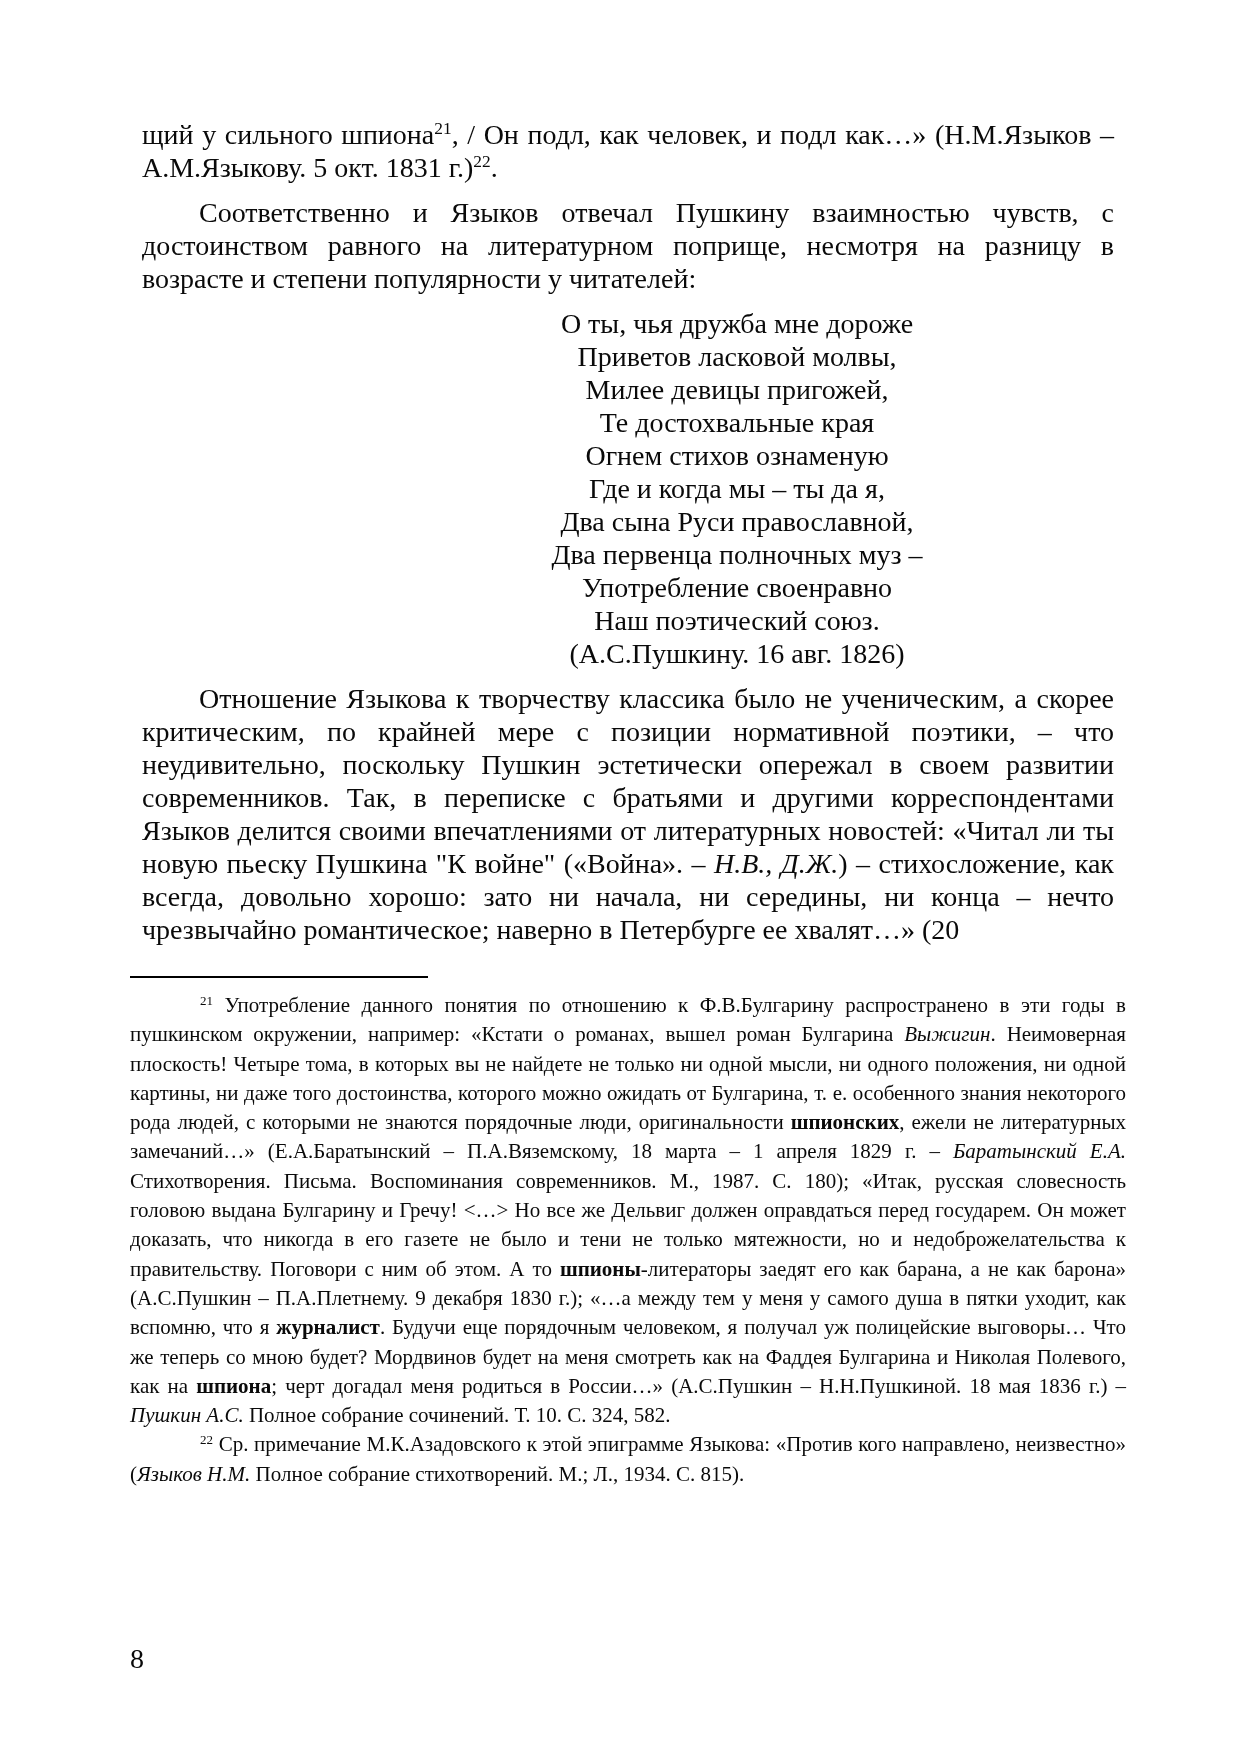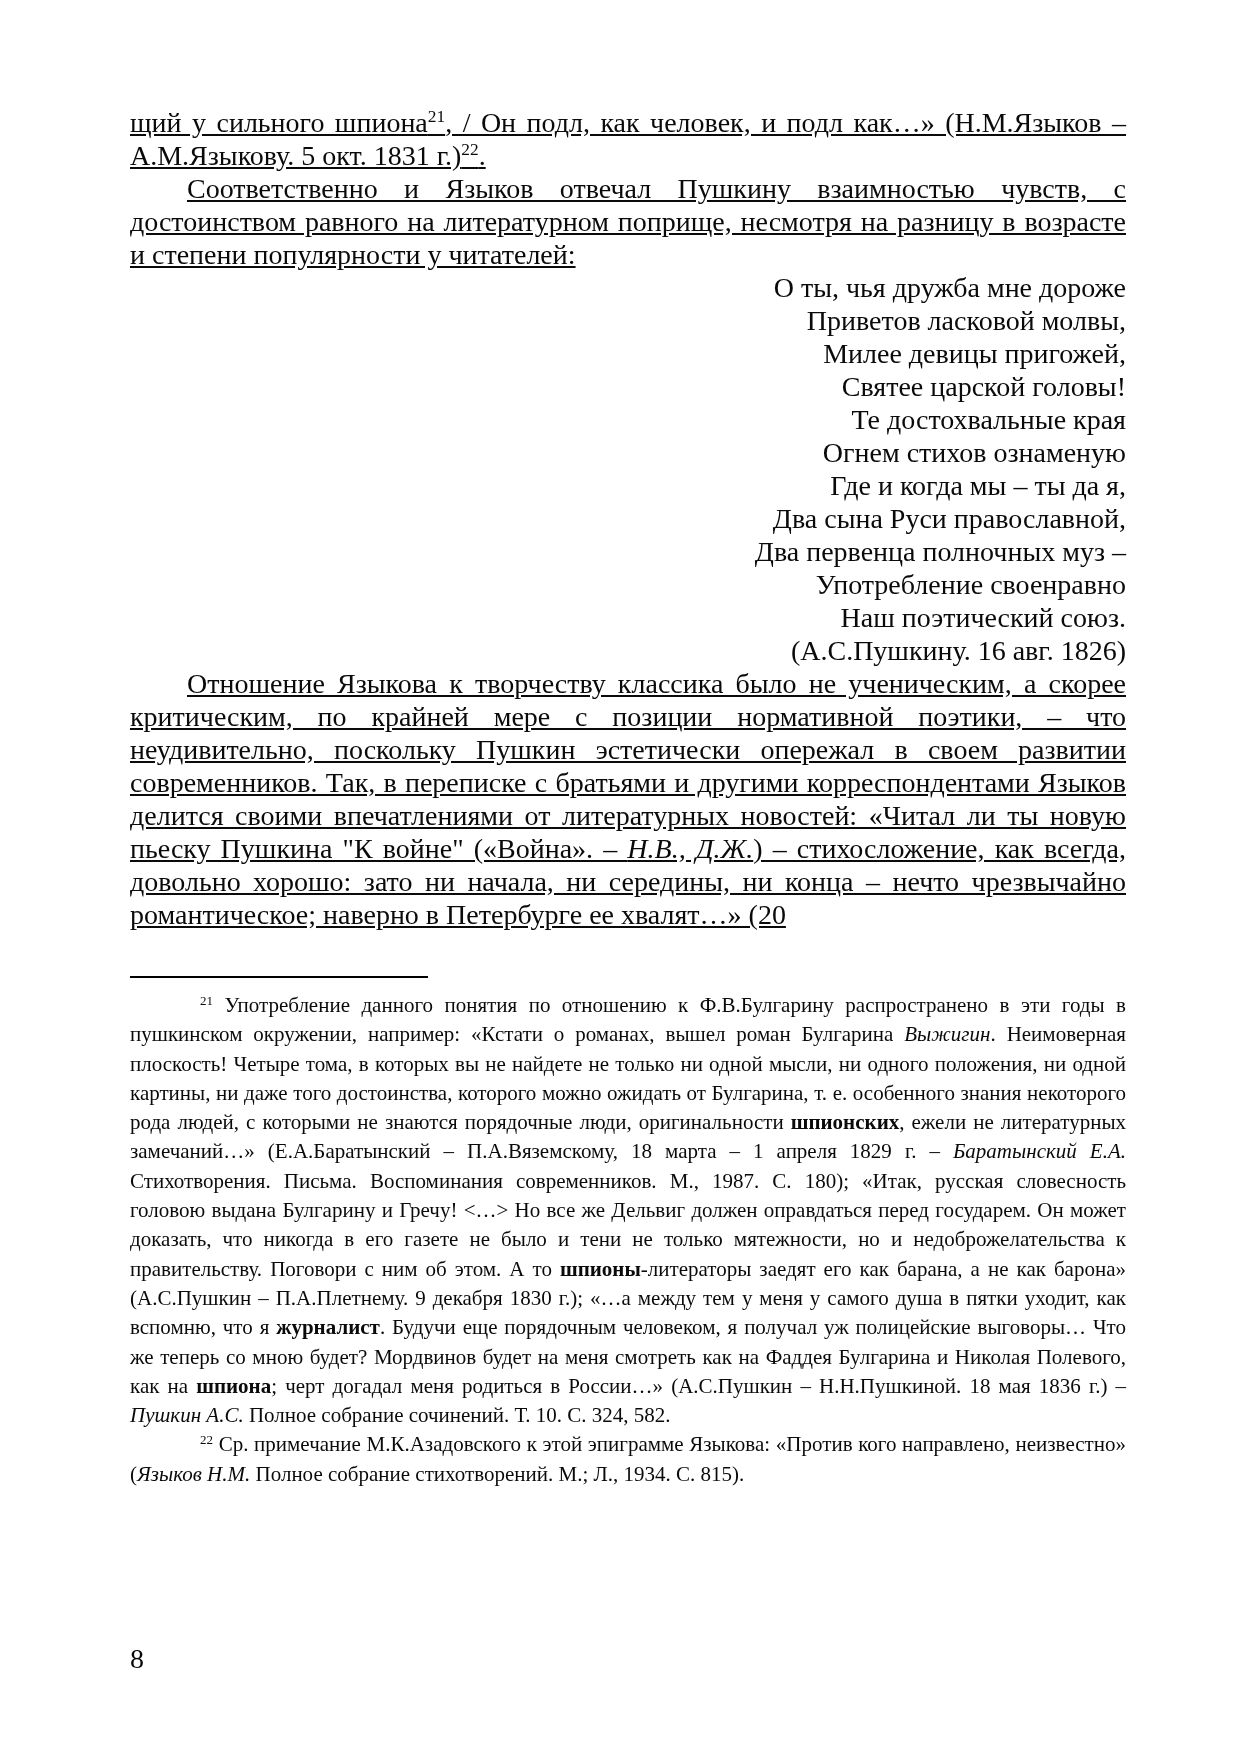--- a/index.html
+++ b/index.html
@@ -15,25 +15,25 @@
   }
   .content {
     position: absolute;
     left: 130px;
     top: 106px;
     width: 996px;
     font-size: 28px;
     line-height: 33px;
     text-align: justify;
   }
-  .para { margin: 0; text-indent: 57px; text-decoration: underline; }
+  .para { margin: 12px; text-indent: 57px; }
   .para.continuation { text-indent: 0; }
   .poem {
     margin: 0 0 0 218px;
-    text-align: right;
+    text-align: center;
     text-indent: 0;
   }
   .poem-line { white-space: nowrap; }
   .footnotes {
     position: absolute;
     left: 130px;
     top: 976px;
     width: 996px;
     font-size: 21px;
     line-height: 29.3px;
@@ -68,21 +68,20 @@
 
 <div class="page">
 
   <div class="content">
     <p class="para continuation"><span>щий у сильного шпиона</span><sup class="fnref">21</sup><span>, / Он подл, как человек, и подл как…» (Н.М.Языков – А.М.Языкову. 5 окт. 1831 г.)</span><sup class="fnref">22</sup><span>.</span></p>
     <p class="para"><span>Соответственно и Языков отвечал Пушкину взаимностью чувств, с достоинством равного на литературном поприще, несмотря на разницу в возрасте и степени популярности у читателей:</span></p>
     <div class="poem">
         <div class="poem-line">О ты, чья дружба мне дороже</div>
         <div class="poem-line">Приветов ласковой молвы,</div>
         <div class="poem-line">Милее девицы пригожей,</div>
-        <div class="poem-line">Святее царской головы!</div>
         <div class="poem-line">Те достохвальные края</div>
         <div class="poem-line">Огнем стихов ознаменую</div>
         <div class="poem-line">Где и когда мы – ты да я,</div>
         <div class="poem-line">Два сына Руси православной,</div>
         <div class="poem-line">Два первенца полночных муз –</div>
         <div class="poem-line">Употребление своенравно</div>
         <div class="poem-line">Наш поэтический союз.</div>
         <div class="poem-line">(А.С.Пушкину. 16 авг. 1826)</div>
       </div>
     <p class="para"><span>Отношение Языкова к творчеству классика было не ученическим, а скорее критическим, по крайней мере с позиции нормативной поэтики, – что неудивительно, поскольку Пушкин эстетически опережал в своем развитии современников. Так, в переписке с братьями и другими корреспондентами Языков делится своими впечатлениями от литературных новостей: «Читал ли ты новую пьеску Пушкина "К войне" («Война». – </span><i>Н.В., Д.Ж.</i><span>) – стихосложение, как всегда, довольно хорошо: зато ни начала, ни середины, ни конца – нечто чрезвычайно романтическое; наверно в Петербурге ее хвалят…» (20</span></p>

